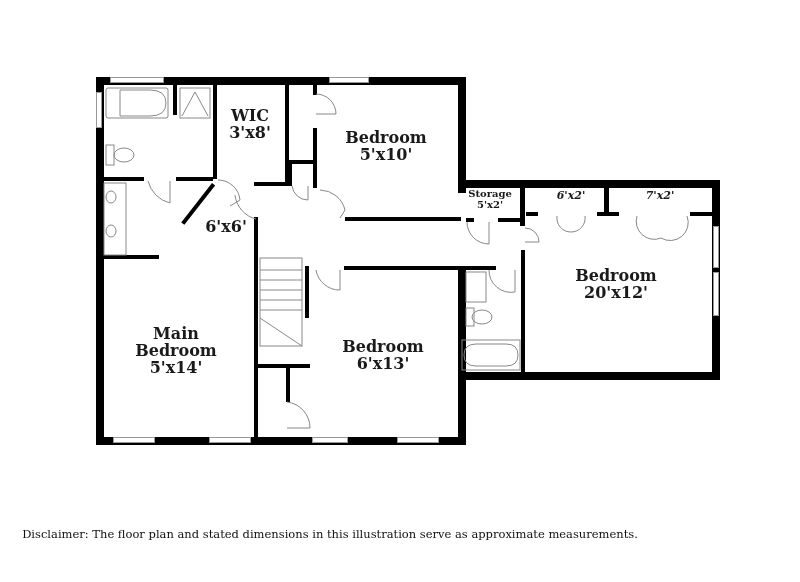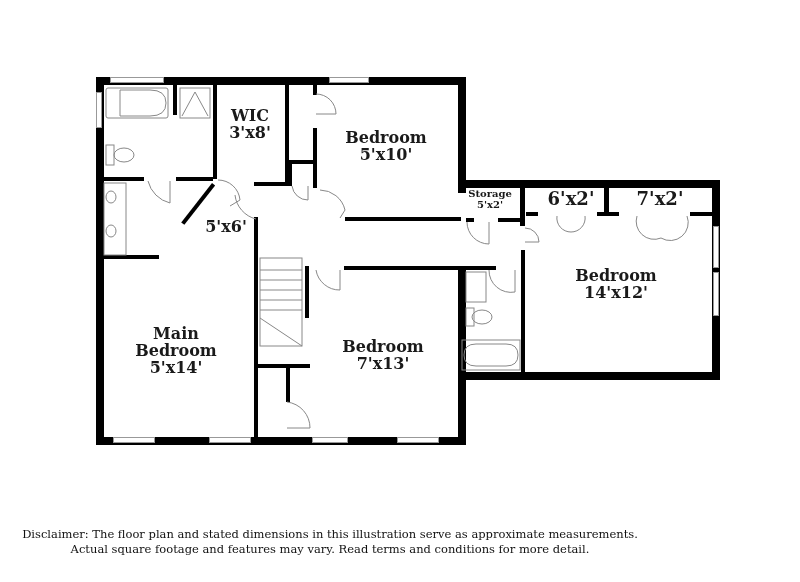--- a/index.html
+++ b/index.html
@@ -1,21 +1,21 @@
 <!DOCTYPE html>
 <html><head>
 <meta charset="utf-8">
 <style>
   html, body { margin:0; padding:0; background:#ffffff; }
   body { width:800px; height:582px; position:relative; overflow:hidden; font-family:"DejaVu Serif", serif; }
   .plan { position:absolute; left:0; top:0; width:712px; height:520px; }
   .w { position:absolute; background:#000; }
   .label { position:absolute; text-align:center; font-family:"DejaVu Serif", serif; font-weight:bold; color:#1a1a1a; line-height:1.05; transform:translateX(-50%); white-space:nowrap; }
   .big { font-size:16px; }
-  .mid { font-size:18px; }
+  .mid { font-size:11px;font-style:italic; }
   .small { font-size:10px; }
   .win { position:absolute; background:#fff; border:1px solid #999; box-sizing:border-box; }
   .disclaimer { position:absolute; left:0; width:660px; top:527px; text-align:center; font-family:"DejaVu Serif", serif; font-size:11.5px; color:#111; line-height:15px; }
   svg.overlay { position:absolute; left:0; top:0; }
 </style>
 </head>
 <body>
 
 <div class="plan">
 
@@ -132,32 +132,31 @@
     <div>5'x2'</div>
   </div>
   <div class="label mid" style="left:571px;top:190px;">
     <div>6'x2'</div>
   </div>
   <div class="label mid" style="left:660px;top:190px;">
     <div>7'x2'</div>
   </div>
   <div class="label big" style="left:616px;top:268px;">
     <div>Bedroom</div>
-    <div>14'x12'</div>
+    <div>20'x12'</div>
   </div>
   <div class="label big" style="left:226px;top:219px;">
-    <div>5'x6'</div>
+    <div>6'x6'</div>
   </div>
   <div class="label big" style="left:176px;top:326px;">
     <div>Main</div>
     <div>Bedroom</div>
     <div>5'x14'</div>
   </div>
   <div class="label big" style="left:383px;top:339px;">
     <div>Bedroom</div>
-    <div>7'x13'</div>
+    <div>6'x13'</div>
   </div>
 </div>
 
 <div class="disclaimer">
   <div>Disclaimer: The floor plan and stated dimensions in this illustration serve as approximate measurements.</div>
-  <div>Actual square footage and features may vary. Read terms and conditions for more detail.</div>
 </div>
 
 </body></html>

